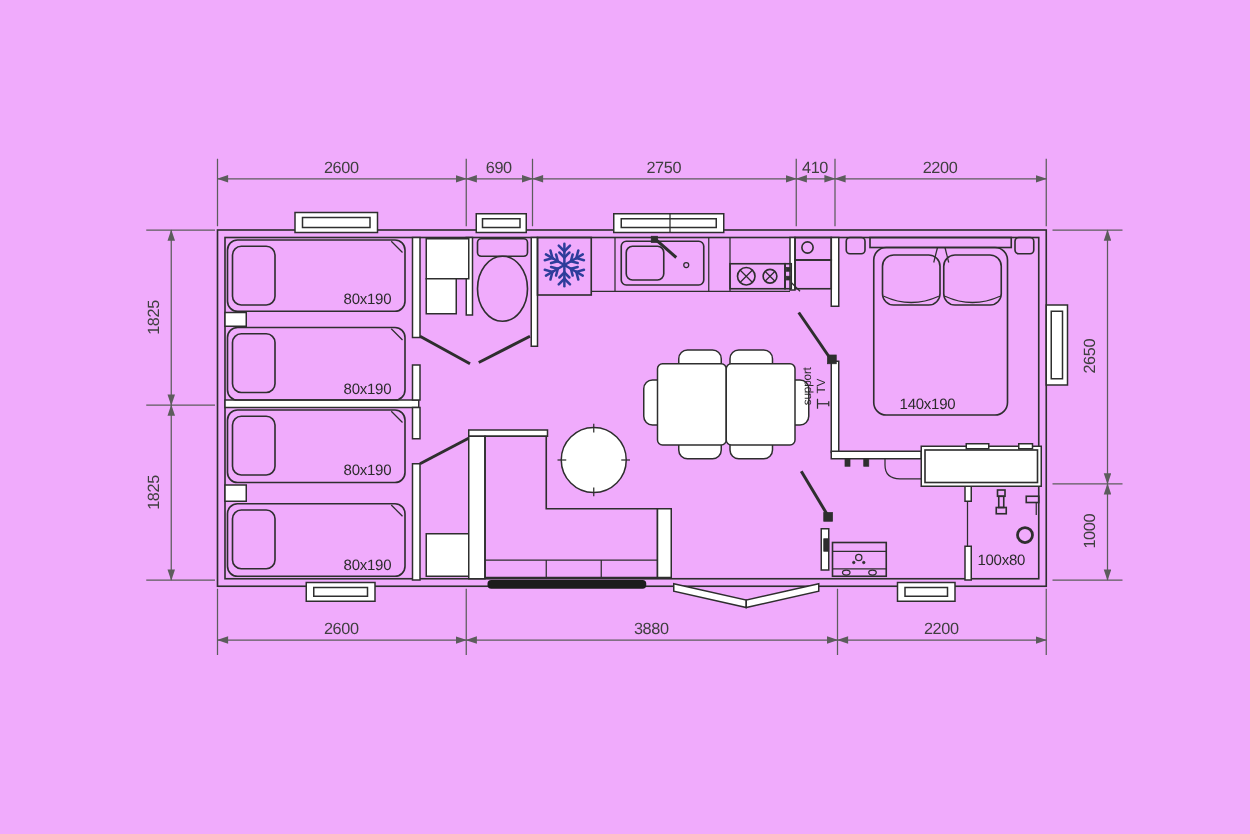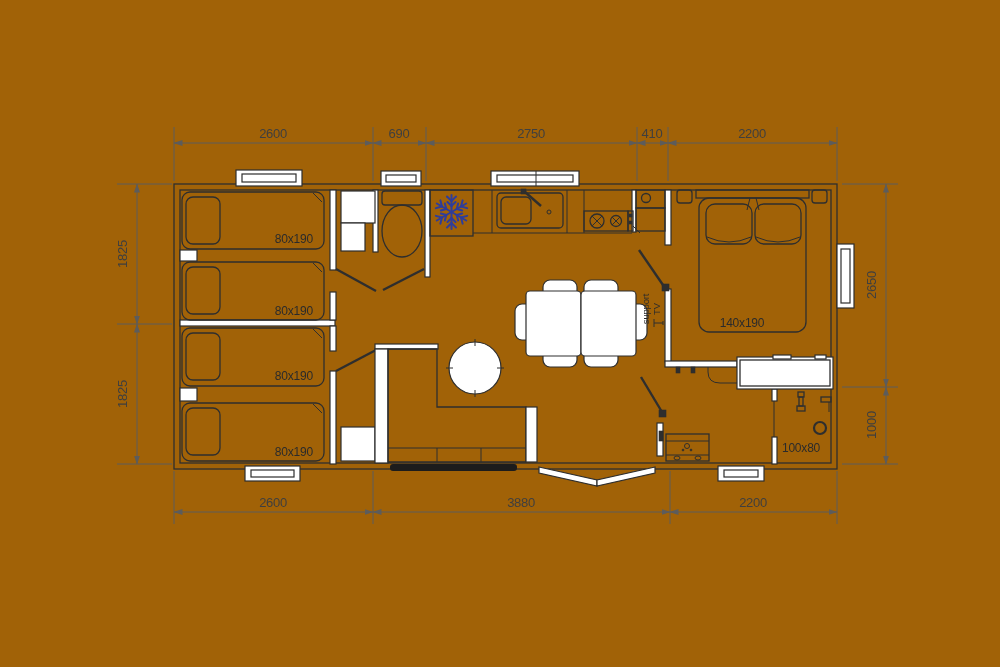--- a/index.html
+++ b/index.html
@@ -1,16 +1,16 @@
 <!DOCTYPE html>
 <html><head>
 <meta charset="utf-8">
 <style>
   html,body{margin:0;padding:0;background:#fff;}
-  .canvas{position:relative;width:1000px;height:667px;background:#a16207;overflow:hidden;
+  .canvas{position:relative;width:1000px;height:667px;background:#f0abfc;overflow:hidden;
           font-family:"Liberation Sans",sans-serif;}
   svg{display:block;}
   
   .w  {stroke:#2e2e2e;fill:none;stroke-width:1.3;stroke-linecap:square;}
   .wf {stroke:#2e2e2e;fill:#ffffff;stroke-width:1.2;}
   .wd {stroke:#2e2e2e;fill:#2e2e2e;stroke-width:0.6;}
   .thin{stroke:#2e2e2e;fill:none;stroke-width:1;}
   .leaf{stroke:#2e2e2e;fill:none;stroke-width:2.4;stroke-linecap:butt;}
   
   .dl {stroke:#5c5c5c;fill:none;stroke-width:1;}

